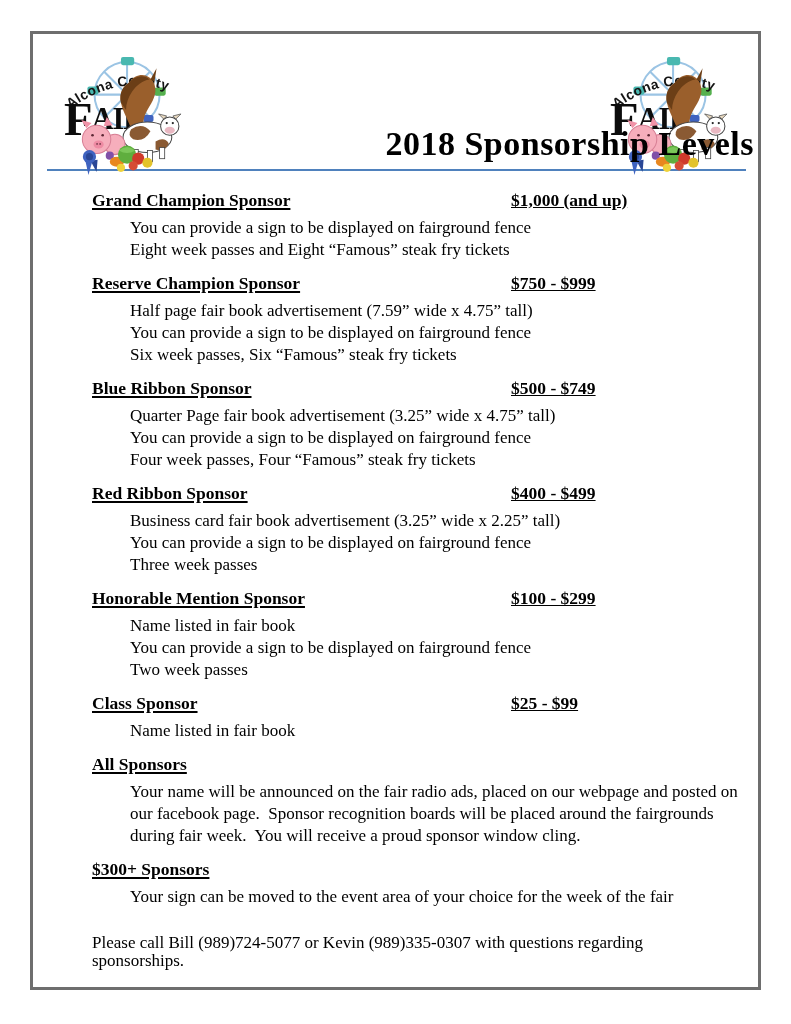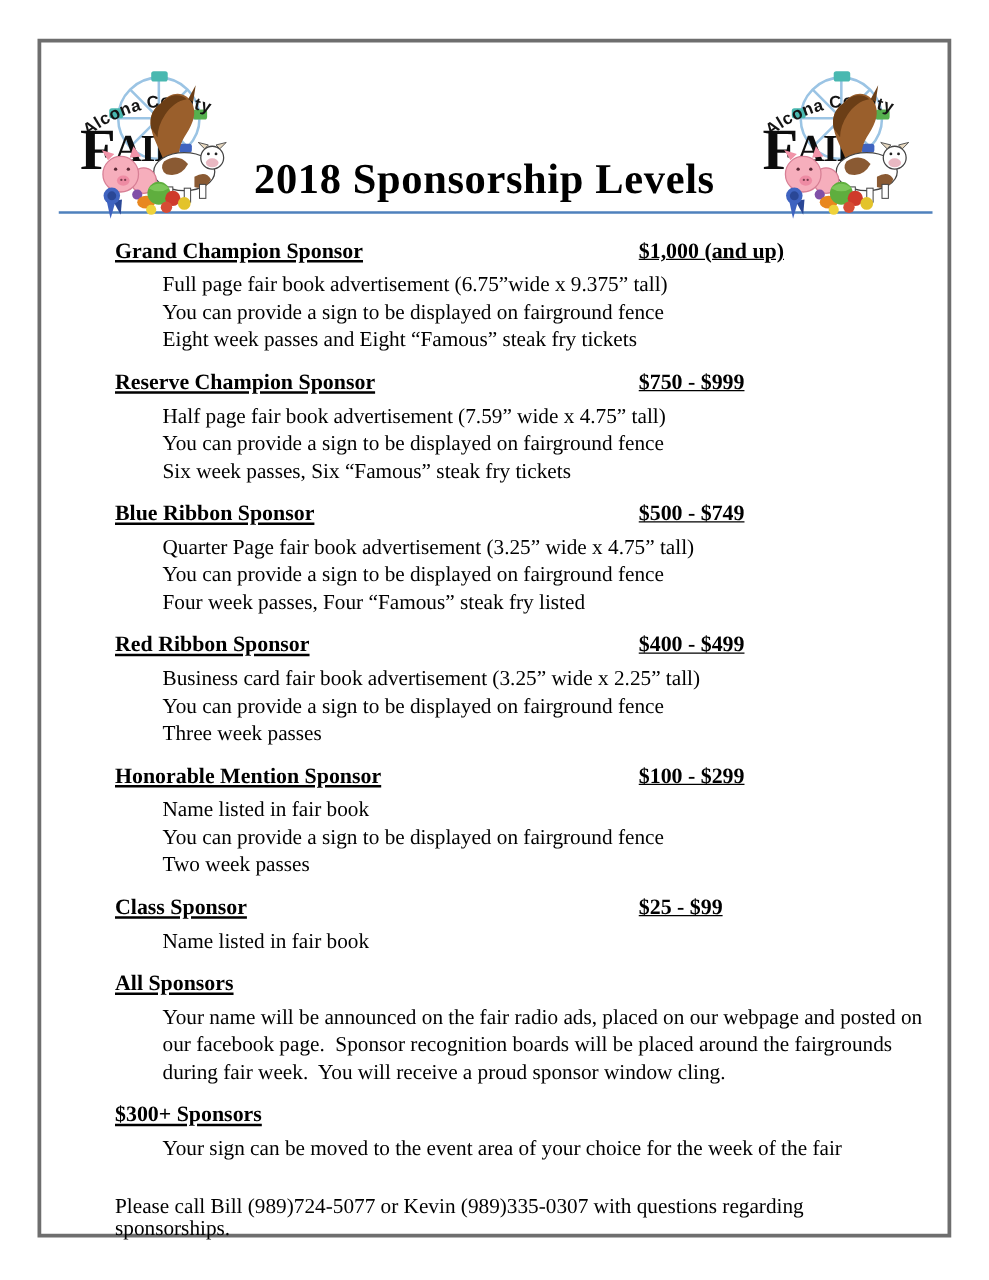--- a/index.html
+++ b/index.html
@@ -33,23 +33,23 @@
     position: absolute;
     top: 22px;
     width: 124px;
     height: 122px;
   }
   .logo.left  { left: 28px; }
   .logo.right { right: 27px; }
   .page-title {
     position: absolute;
     left: 0;
-    right: 16px;
+    right: 4px;
     bottom: 6px;
-    text-align: center;
+    text-align: right;
     font-weight: bold;
     font-size: 34px;
     letter-spacing: 0.5px;
     color: #000000;
     margin-top: 41px;
   }
   .rule {
     border-top: 2px solid #4f81bd;
     margin: 0 12px 0 14px;
   }
@@ -192,21 +192,20 @@
     <div class="rule"></div>
 
     <div class="content">
 
       <div class="section first">
         <div class="heading-row">
           <span class="section-heading">Grand Champion Sponsor</span>
           <span class="price">$1,000 (and up)</span>
         </div>
         <div class="details">
-          <div class="detail">Full page fair book advertisement (6.75”wide x 9.375” tall)</div>
           <div class="detail">You can provide a sign to be displayed on fairground fence</div>
           <div class="detail">Eight week passes and Eight “Famous” steak fry tickets</div>
         </div>
       </div>
 
       <div class="section">
         <div class="heading-row">
           <span class="section-heading">Reserve Champion Sponsor</span>
           <span class="price">$750 - $999</span>
         </div>
@@ -218,21 +217,21 @@
       </div>
 
       <div class="section">
         <div class="heading-row">
           <span class="section-heading">Blue Ribbon Sponsor</span>
           <span class="price">$500 - $749</span>
         </div>
         <div class="details">
           <div class="detail">Quarter Page fair book advertisement (3.25” wide x 4.75” tall)</div>
           <div class="detail">You can provide a sign to be displayed on fairground fence</div>
-          <div class="detail">Four week passes, Four “Famous” steak fry listed</div>
+          <div class="detail">Four week passes, Four “Famous” steak fry tickets</div>
         </div>
       </div>
 
       <div class="section">
         <div class="heading-row">
           <span class="section-heading">Red Ribbon Sponsor</span>
           <span class="price">$400 - $499</span>
         </div>
         <div class="details">
           <div class="detail">Business card fair book advertisement (3.25” wide x 2.25” tall)</div>

